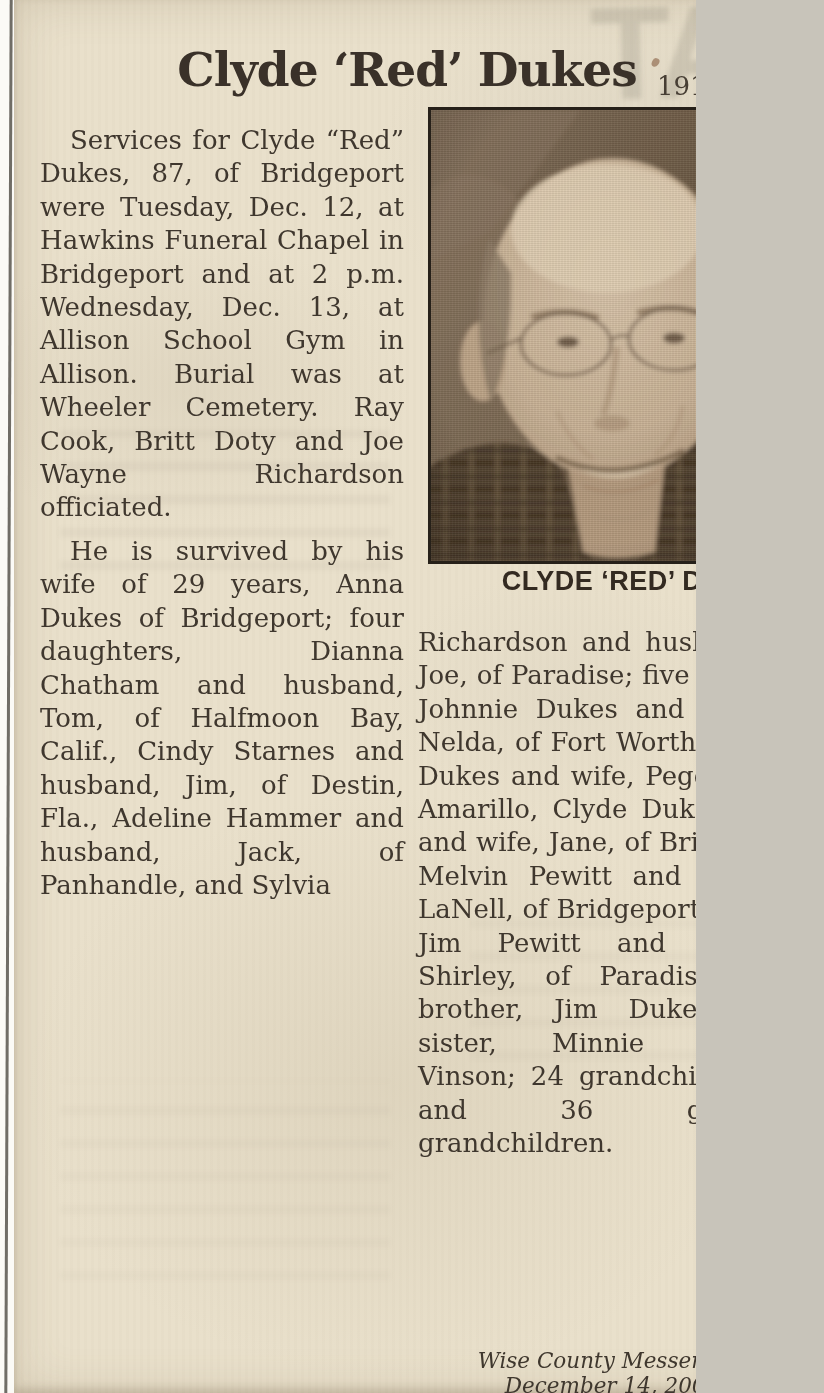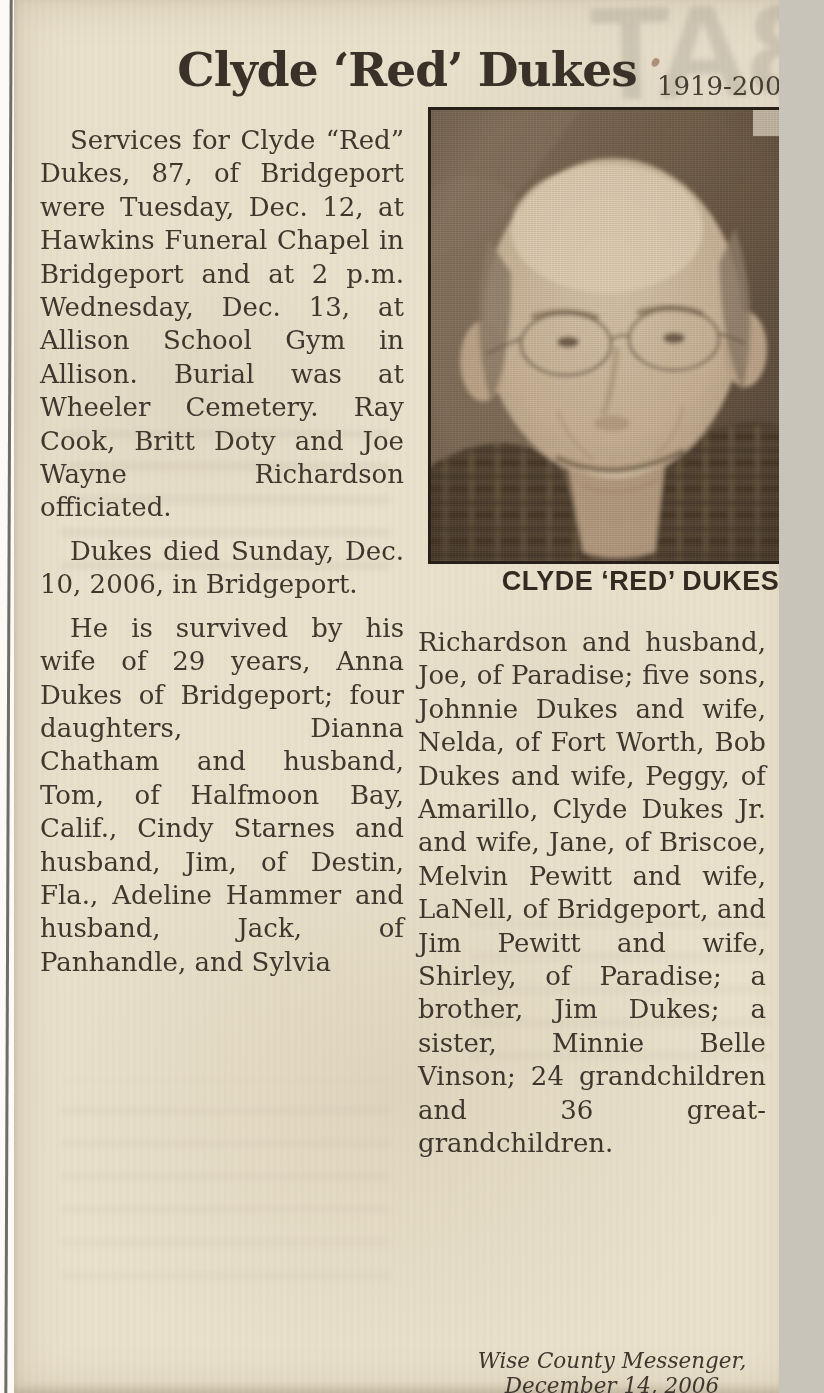--- a/index.html
+++ b/index.html
@@ -1,17 +1,17 @@
 <!DOCTYPE html>
 <html lang="en"><head>
 <meta charset="utf-8">
 <style>
   html,body{margin:0;padding:0;background:#c8c4ba;}
   .page{
-    position:relative; width:779px; height:1393px; overflow:hidden;
+    position:relative; width:696px; height:1393px; overflow:hidden;
     background:#f9a8d4;
     font-family:"DejaVu Serif","Liberation Serif",serif;
   }
   
   .clip{
     position:absolute; left:14px; top:0; width:784px; height:1393px;
     background-color:#e9e0cb;
     background-image:
       radial-gradient(ellipse 320px 220px at 22% 28%, rgba(206,196,174,.35), transparent 70%),
       radial-gradient(ellipse 420px 300px at 84% 12%, rgba(209,202,186,.45), transparent 70%),
@@ -176,21 +176,20 @@
       <rect x="322" y="0" width="39" height="26" fill="#d9d0bd" opacity=".85"></rect>
     </svg>
     <div class="photo-tint"></div>
     <div class="photo-grain"></div>
   </figure>
 
   <div class="caption">CLYDE ‘RED’ DUKES</div>
 
   <div class="col col-left">
     <p>Services for Clyde “Red” Dukes, 87, of Bridgeport were Tuesday, Dec. 12, at Hawkins Funeral Chapel in Bridgeport and at 2 p.m. Wednesday, Dec. 13, at Allison School Gym in Allison. Burial was at Wheeler Cemetery. Ray Cook, Britt Doty and Joe Wayne Richardson officiated.</p>
-    <p>Dukes died Sunday, Dec. 10, 2006, in Bridgeport.</p>
     <p>He is survived by his wife of 29 years, Anna Dukes of Bridgeport; four daughters, Dianna Chatham and husband, Tom, of Halfmoon Bay, Calif., Cindy Starnes and husband, Jim, of Destin, Fla., Adeline Hammer and husband, Jack, of Panhandle, and Sylvia</p>
   </div>
 
   <div class="col col-right">
     <p class="cont">Richardson and husband, Joe, of Paradise; five sons, Johnnie Dukes and wife, Nelda, of Fort Worth, Bob Dukes and wife, Peggy, of Amarillo, Clyde Dukes Jr. and wife, Jane, of Briscoe, Melvin Pewitt and wife, LaNell, of Bridgeport, and Jim Pewitt and wife, Shirley, of Paradise; a brother, Jim Dukes; a sister, Minnie Belle Vinson; 24 grandchildren and 36 great-grandchildren.</p>
   </div>
 
   <div class="credit">Wise County Messenger, December 14, 2006</div>
 
   <div class="edge-left"></div>

